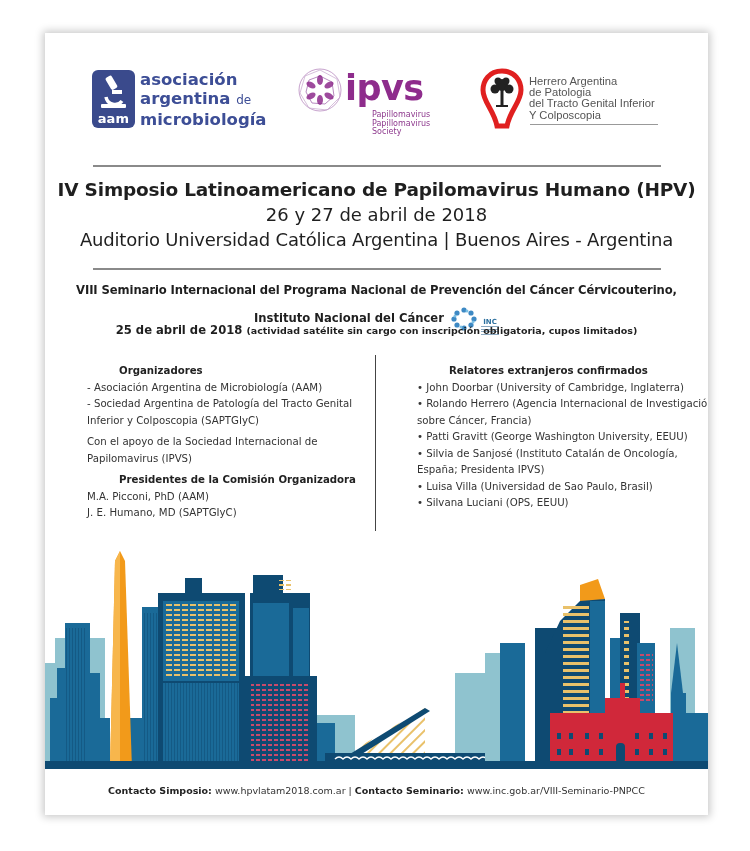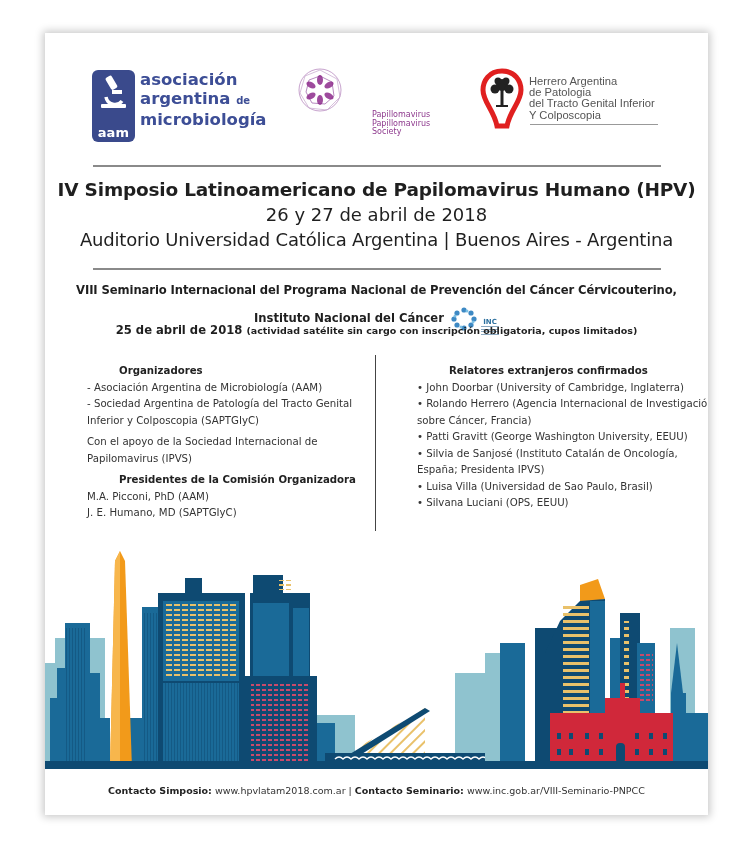--- a/index.html
+++ b/index.html
@@ -3,26 +3,26 @@
   <meta charset="utf-8">
   <style>
     html, body { margin:0; padding:0; }
     body { width:750px; height:851px; background:#ffffff; position:relative; overflow:hidden;
            font-family:"DejaVu Sans", "Liberation Sans", sans-serif; color:#222; }
     .card { position:absolute; left:45px; top:33px; width:663px; height:782px; background:#fff;
             box-shadow:0 0 8px 2px rgba(0,0,0,0.22); overflow:hidden; }
     .abs { position:absolute; }
 
     
-    .aam-box { left:47px; top:37px; width:43px; height:72px; background:#3a4a8c; border-radius:6px; }
+    .aam-box { left:47px; top:37px; width:43px; height:58px; background:#3a4a8c; border-radius:6px; }
     .aam-box .mic { position:absolute; left:6px; top:5px; width:31px; height:36px; }
     .aam-box .lbl { position:absolute; left:0; right:0; bottom:2px; text-align:center; color:#fff;
                     font-size:13px; font-weight:bold; letter-spacing:0.2px; }
     .aam-text { left:95px; top:37px; font-size:16.5px; line-height:19px; color:#3d4e96; font-weight:bold; }
-    .aam-text .small { font-size:10px; font-weight:bold; }
+    .aam-text .small { font-size:12px; font-weight:normal; }
     .ipvs-mark { left:252px; top:34px; width:46px; height:46px; }
     .ipvs-word { left:300px; top:35px; font-size:35px; font-weight:bold; color:#8e2c8c; letter-spacing:-0.5px; line-height:40px; }
     .ipvs-sub { left:327px; top:78px; font-size:8px; line-height:8.5px; color:#8e3a8e; }
     .sap-pin { left:435px; top:35px; width:44px; height:62px; }
     .sap-text { left:484px; top:43px; font-size:11.2px; line-height:11.2px; color:#555; font-family:"Liberation Sans", sans-serif; }
     .sap-line { left:485px; top:91px; width:128px; height:1px; background:#999; }
 
     .hr { left:48px; width:568px; height:2px; background:#8a8a8a; }
 
     .title { left:0; width:663px; text-align:center; color:#1f1f1f; }
@@ -77,20 +77,21 @@
     <g fill="#8e2c8c" opacity="0.85">
       <ellipse cx="23" cy="13" rx="3" ry="5"></ellipse>
       <ellipse cx="32" cy="18" rx="3" ry="5" transform="rotate(60 32 18)"></ellipse>
       <ellipse cx="32" cy="29" rx="3" ry="5" transform="rotate(120 32 29)"></ellipse>
       <ellipse cx="23" cy="33" rx="3" ry="5"></ellipse>
       <ellipse cx="14" cy="29" rx="3" ry="5" transform="rotate(60 14 29)"></ellipse>
       <ellipse cx="14" cy="18" rx="3" ry="5" transform="rotate(120 14 18)"></ellipse>
     </g>
     <circle cx="23" cy="23" r="5" fill="#fff"></circle>
   </svg>
+  <div class="abs ipvs-word">ipvs</div>
   <div class="abs ipvs-sub">
     <div>Papillomavirus</div>
     <div>Papillomavirus</div>
     <div>Society</div>
   </div>
 
   <svg class="abs sap-pin" viewBox="0 0 44 62">
     <path d="M22 3 C9 3 3 13 3 22 C3 34 14 42 17 58 L27 58 C30 42 41 34 41 22 C41 13 35 3 22 3 Z" fill="#fff" stroke="#e02020" stroke-width="5"></path>
     <g fill="#222">
       <circle cx="22" cy="17" r="6"></circle>

